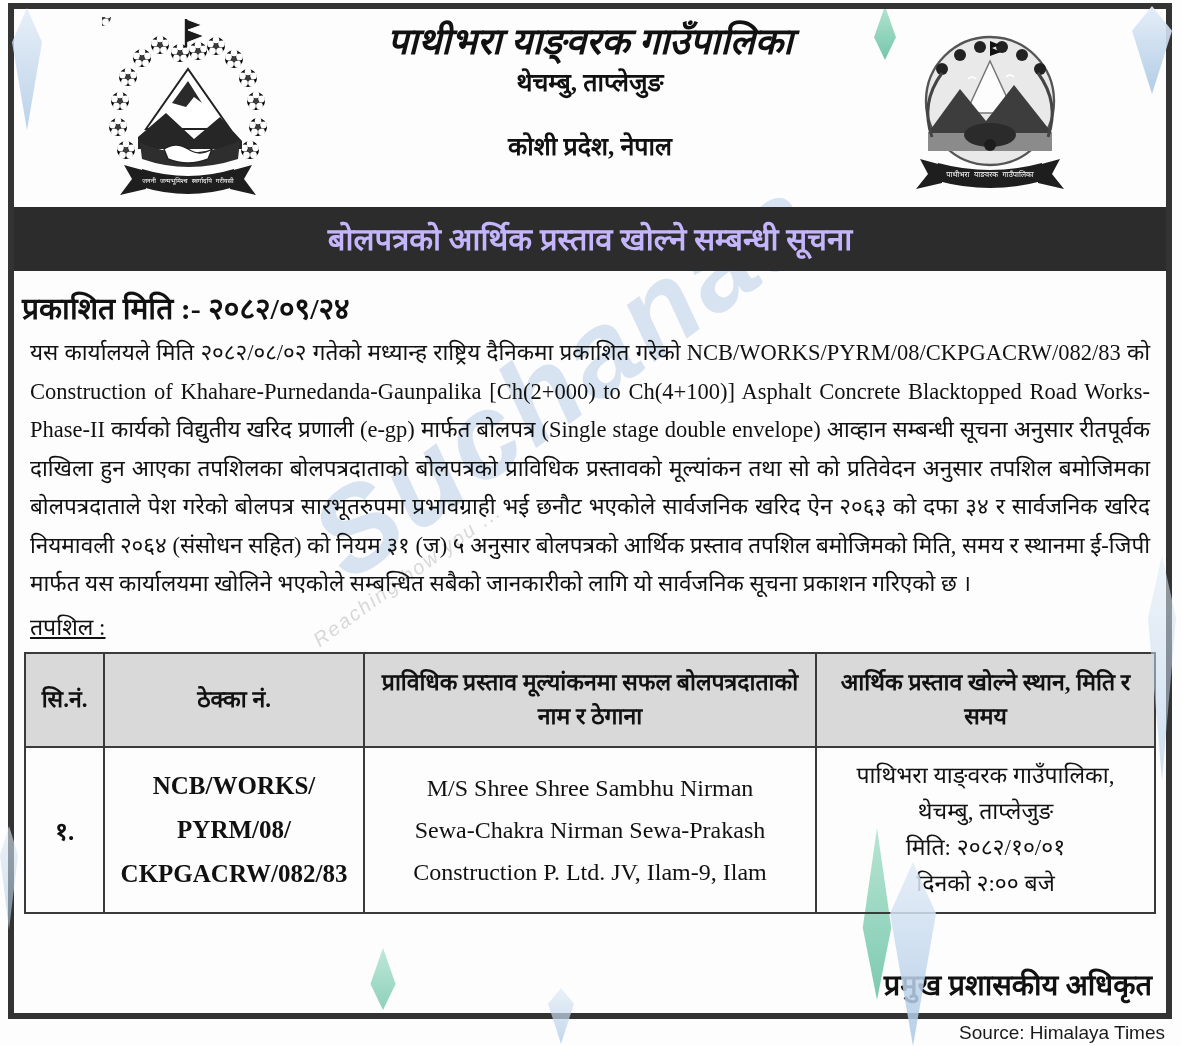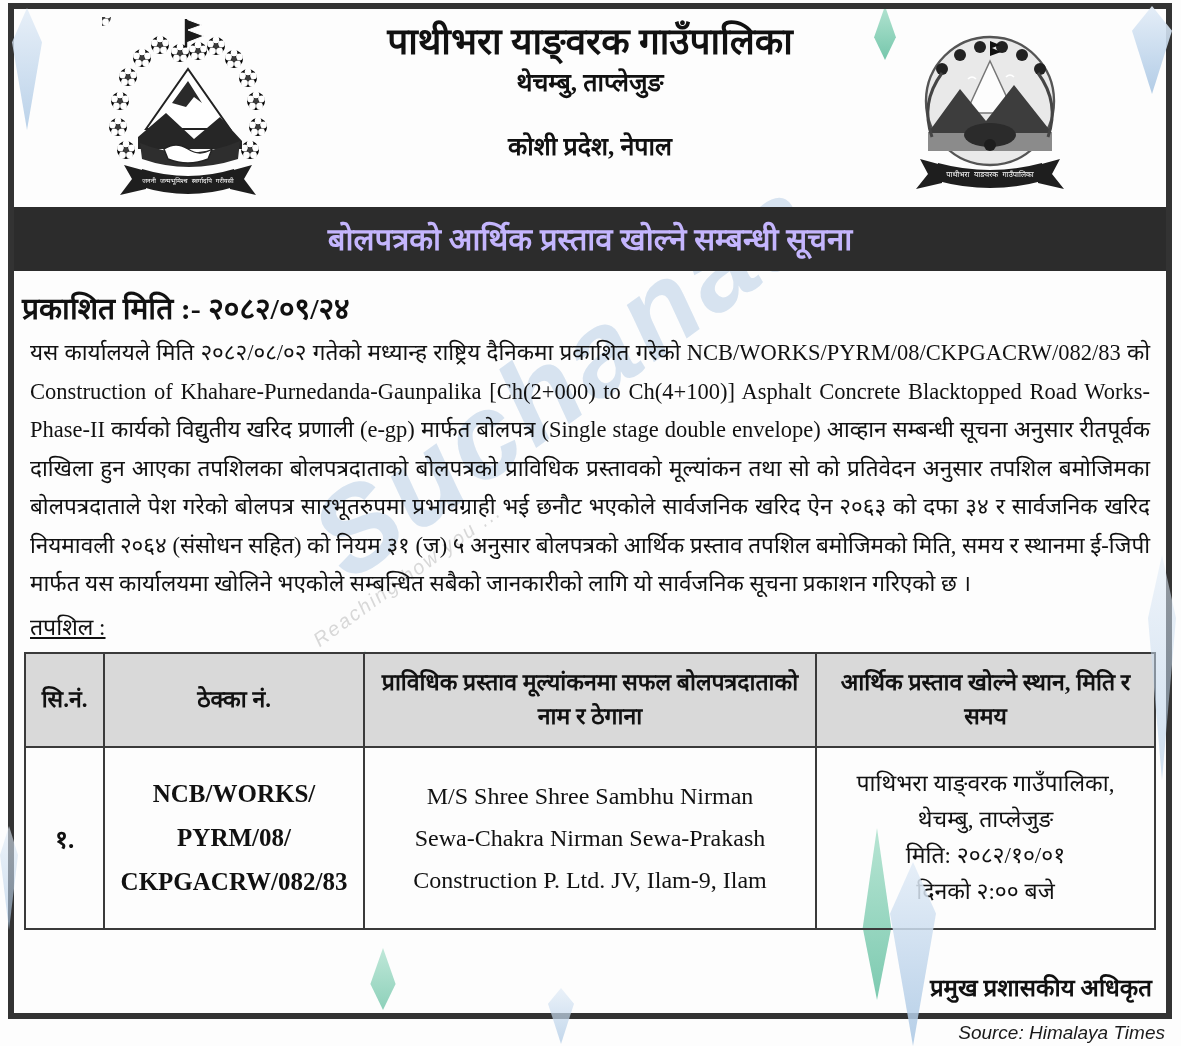--- a/index.html
+++ b/index.html
@@ -34,21 +34,21 @@
     font-style:italic;font-size:20px;color:#cfcfcf;opacity:.8;letter-spacing:2px;
     pointer-events:none;
   }
 
   
   .header{position:relative;height:198px;z-index:2;}
   .logo{position:absolute;top:8px;font-family:Liberation Mono, monospace;}
   .logo-left{left:88px;}
   .logo-right{right:88px;}
   .header-text{position:absolute;left:0;right:0;top:10px;text-align:center;}
-  .h-line1{font-size:37px;font-weight:bold;line-height:46px;}
+  .h-line1{font-size:37px;font-weight:bold;line-height:46px;font-style:italic;}
   .h-line2{font-size:33px;font-weight:bold;line-height:44px;}
   .h-line3{font-size:25px;font-weight:bold;line-height:36px;}
   .h-line4{font-size:25px;font-weight:bold;line-height:36px;margin-top:28px;}
 
   
   .banner{
     background:#2c2c2c;color:#c4b5fd;text-align:center;
     font-size:31px;font-weight:bold;padding:10px 0 12px;z-index:2;position:relative;
   }
   .pubdate{
@@ -71,38 +71,38 @@
     position:relative;z-index:2;border-collapse:collapse;
     margin:10px 10px 0;width:calc(100% - 20px);table-layout:fixed;
   }
   table.notice th,table.notice td{
     border:2px solid #3a3a3a;text-align:center;vertical-align:middle;
   }
   table.notice th{
     background:#d9d9d9;font-size:23px;font-weight:bold;
     padding:12px 10px;height:58px;line-height:34px;
   }
-  table.notice td{padding:18px 8px;height:142px;}
+  table.notice td{padding:10px 8px;height:142px;}
   .col-sn{width:7%;}
   .col-contract{width:23%;}
   .col-bidder{width:40%;}
   .col-opening{width:30%;}
   .cell-sn{font-size:25px;font-weight:bold;}
   .cell-contract div{font-size:25px;font-weight:bold;line-height:44px;font-family:"Liberation Serif",serif;}
   .cell-bidder div{font-size:24px;line-height:42px;}
   .cell-opening div{font-size:23px;line-height:36px;}
 
   
   .signature{
     position:absolute;right:14px;bottom:10px;z-index:2;
-    font-size:24px;font-weight:bold;
+    font-size:29px;font-weight:bold;
   }
   .source-credit{
     position:absolute;right:16px;bottom:2px;z-index:2;
-    font-family:"Liberation Sans",sans-serif;font-style:italic;
+    font-family:"Liberation Sans",sans-serif;
     font-size:19px;color:#1a1a1a;
   }
 </style>
 </head>
 <body>
 
 <div class="wm blue-kite" style="left:12px;top:8px;width:30px;height:122px;opacity:.8;z-index:2;"></div>
 <div class="wm teal-kite" style="left:872px;top:6px;width:26px;height:54px;opacity:.85;z-index:0;"></div>
 <div class="wm blue-kite" style="left:1132px;top:6px;width:40px;height:88px;opacity:.9;z-index:2;"></div>
 <div class="wm blue-kite" style="left:1148px;top:555px;width:28px;height:225px;opacity:.55;z-index:2;"></div>

